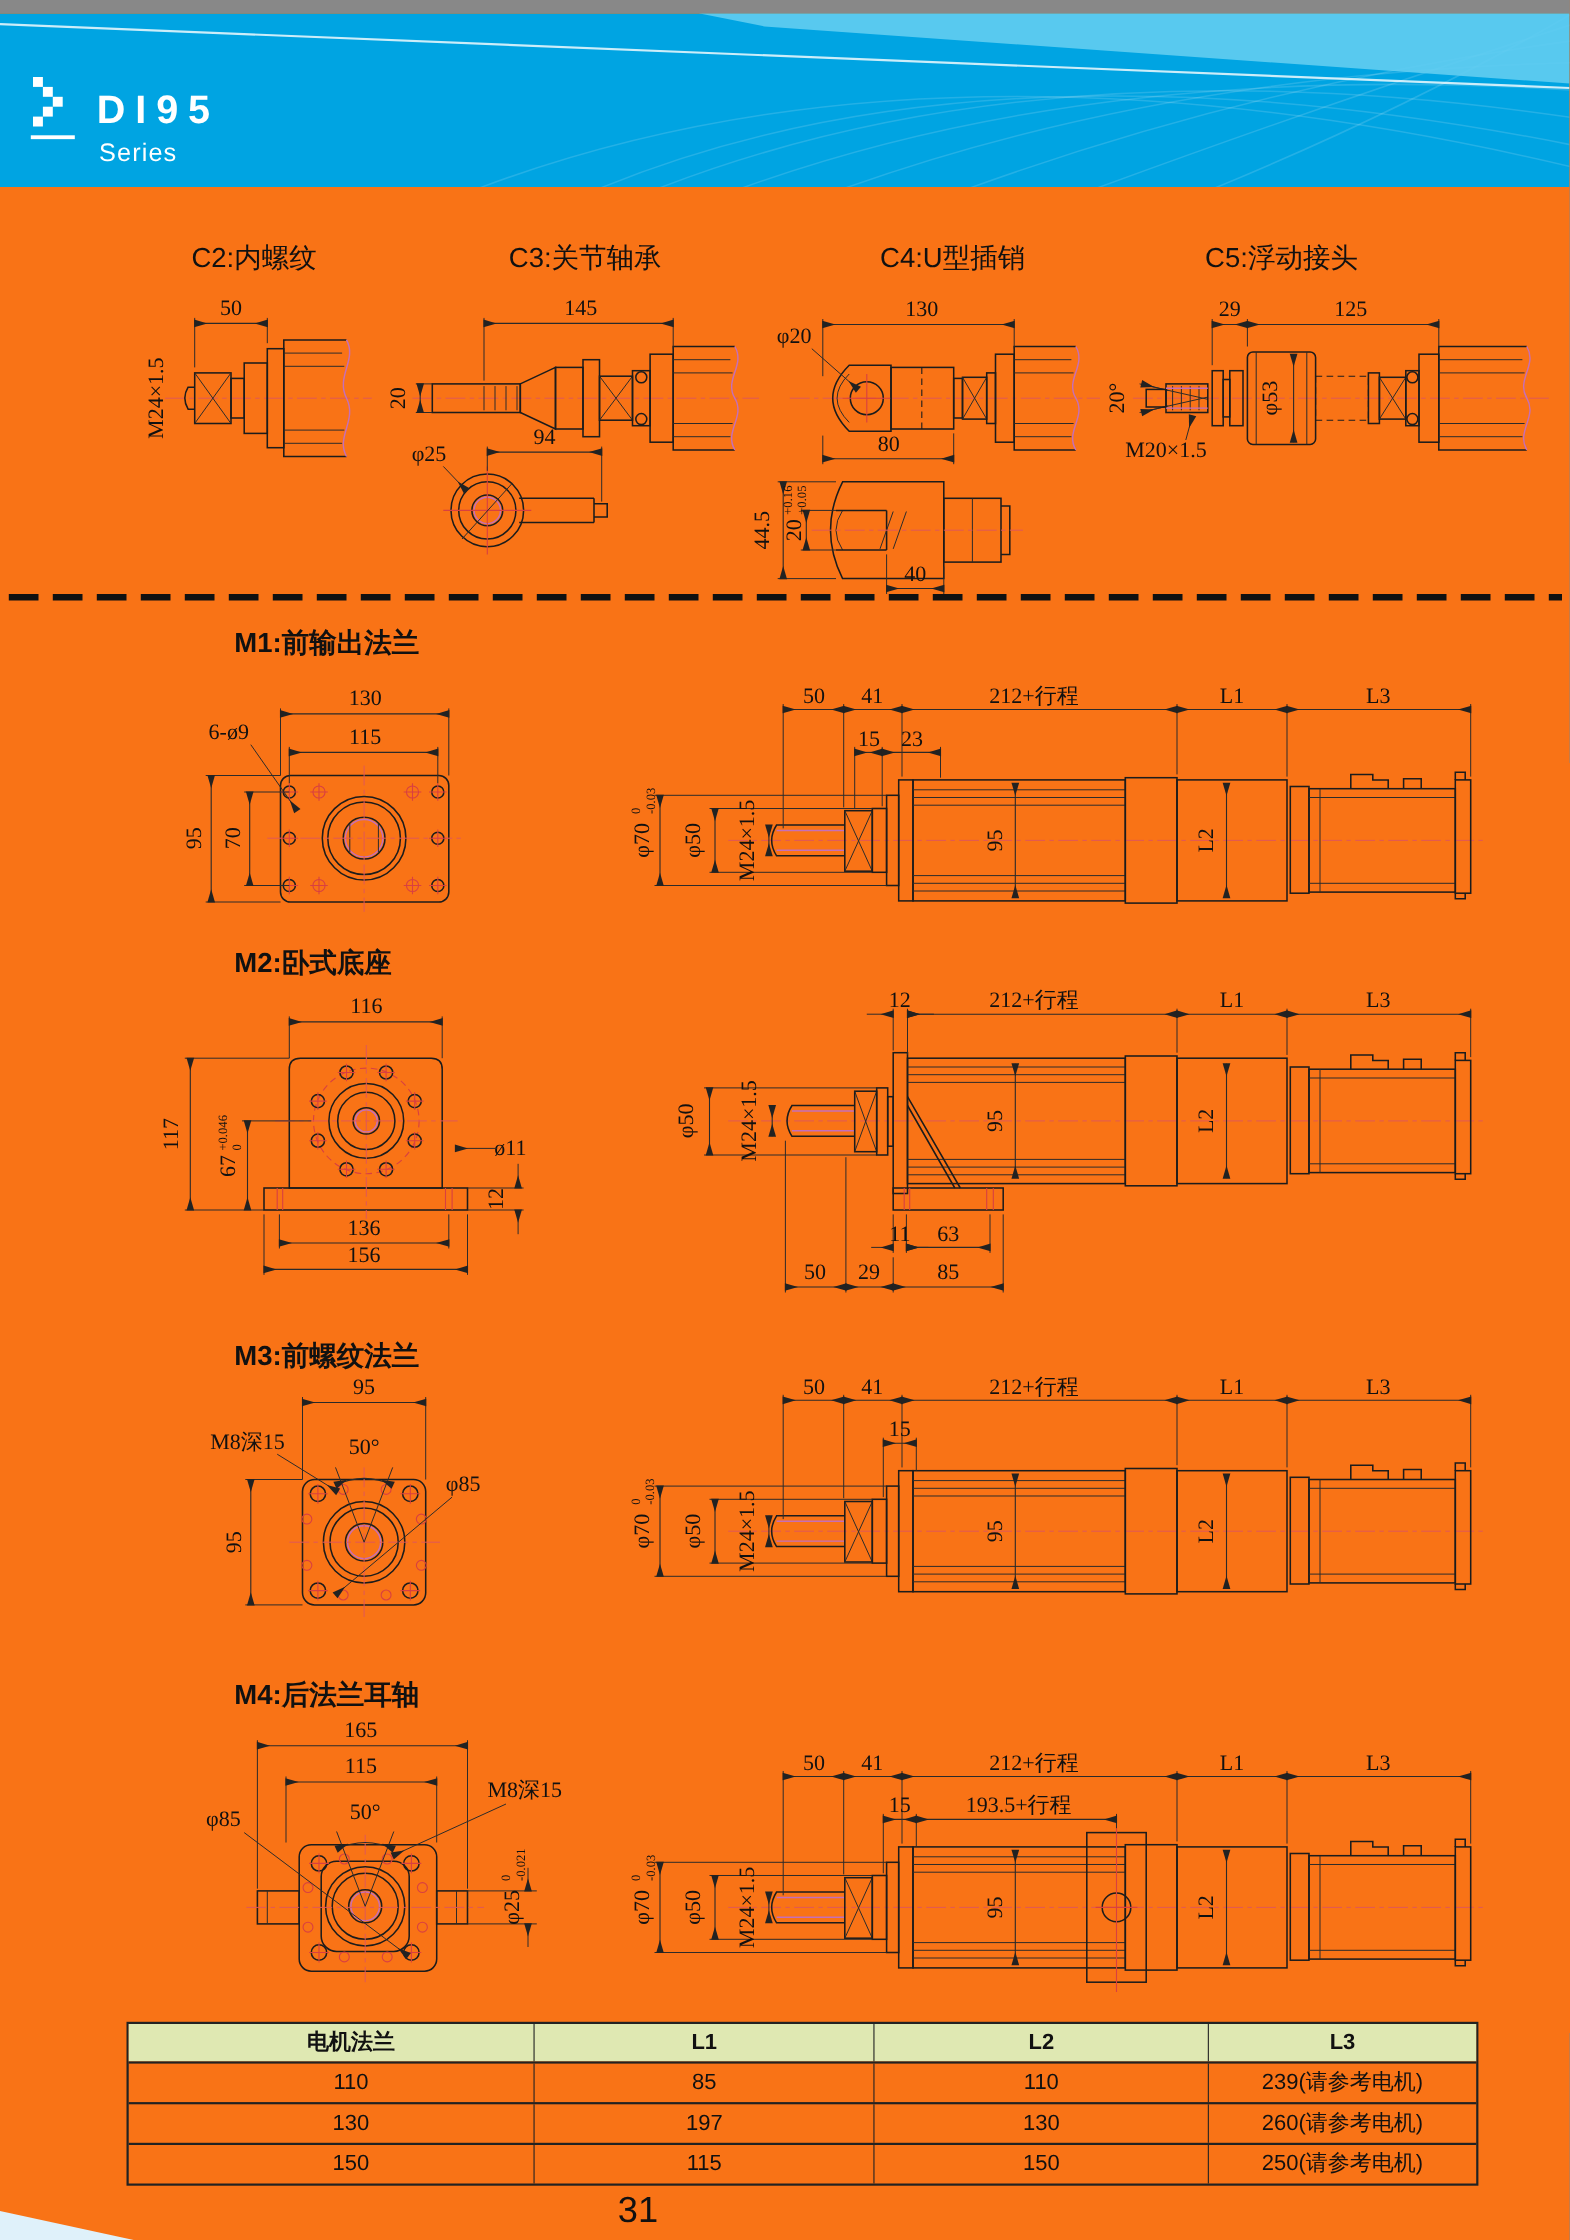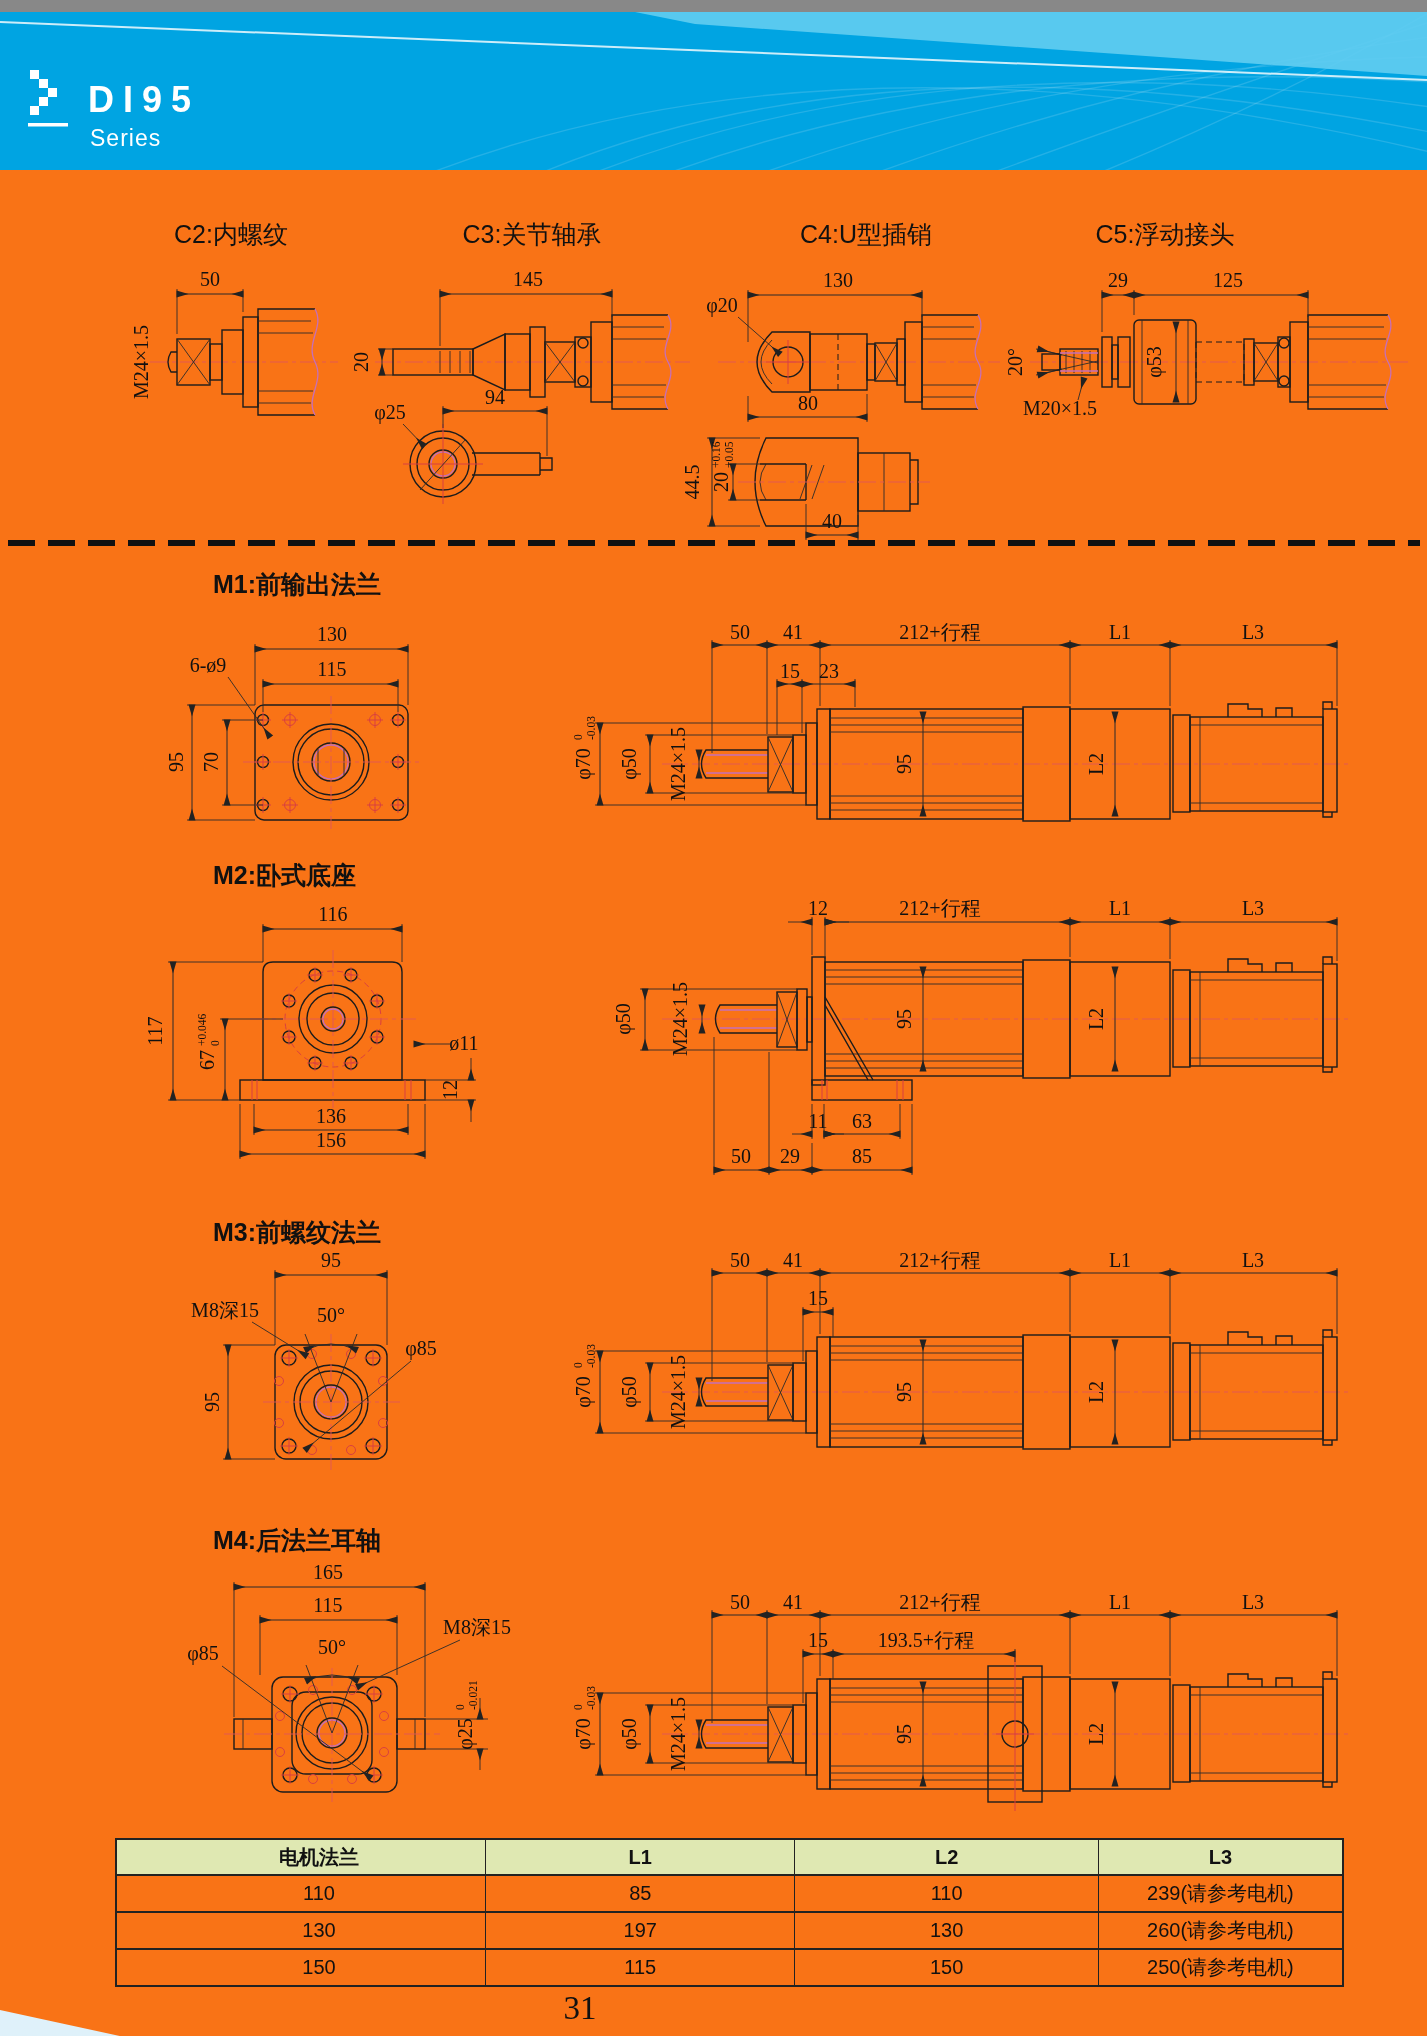--- a/index.html
+++ b/index.html
@@ -27,21 +27,21 @@
               font-size:20px;color:#111;}
   .spec-table .tr{display:flex;height:35px;line-height:35px;border-top:2.5px solid #222;padding-left:36px;}
   .spec-table .tr:first-child{border-top:none;height:34px;line-height:34px;}
   .spec-table .th{background:#dfe8b2;font-weight:700;}
   .spec-table .td{text-align:center;border-right:1.5px solid #222;overflow:hidden;
                   font-family:"Liberation Sans",sans-serif;}
   .spec-table .td:last-child{border-right:none;}
   .c0{width:28%;} .c1{width:26%;} .c2{width:25.5%;} .c3{width:20.5%;}
   
   .pageno{position:absolute;left:520px;top:1978px;width:120px;text-align:center;
-          font-family:Liberation Serif, serif;font-size:33px;color:#111;}
+          font-family:Liberation Sans, sans-serif;font-size:33px;color:#111;}
 </style>
 </head>
 <body>
 
 <div class="page">
 
   <svg class="hdr" viewBox="0 0 1427 158">
     <rect x="0" y="0" width="1427" height="158" fill="#00a4e2"></rect>
 
     <g stroke="#ffffff" stroke-opacity="0.14" fill="none" stroke-width="1.4">

